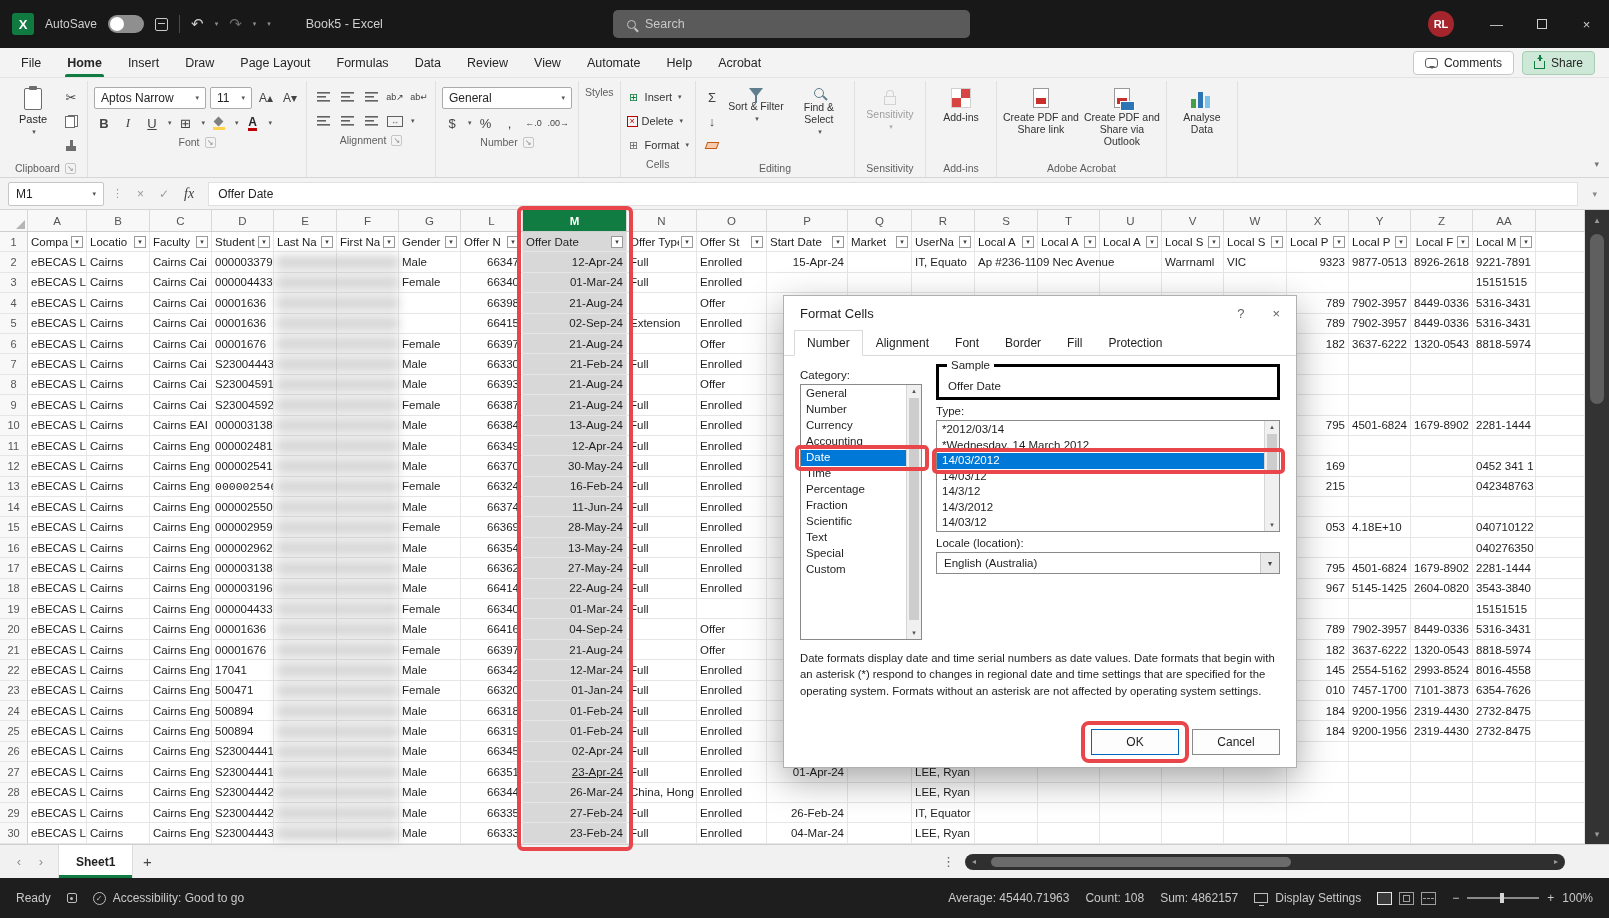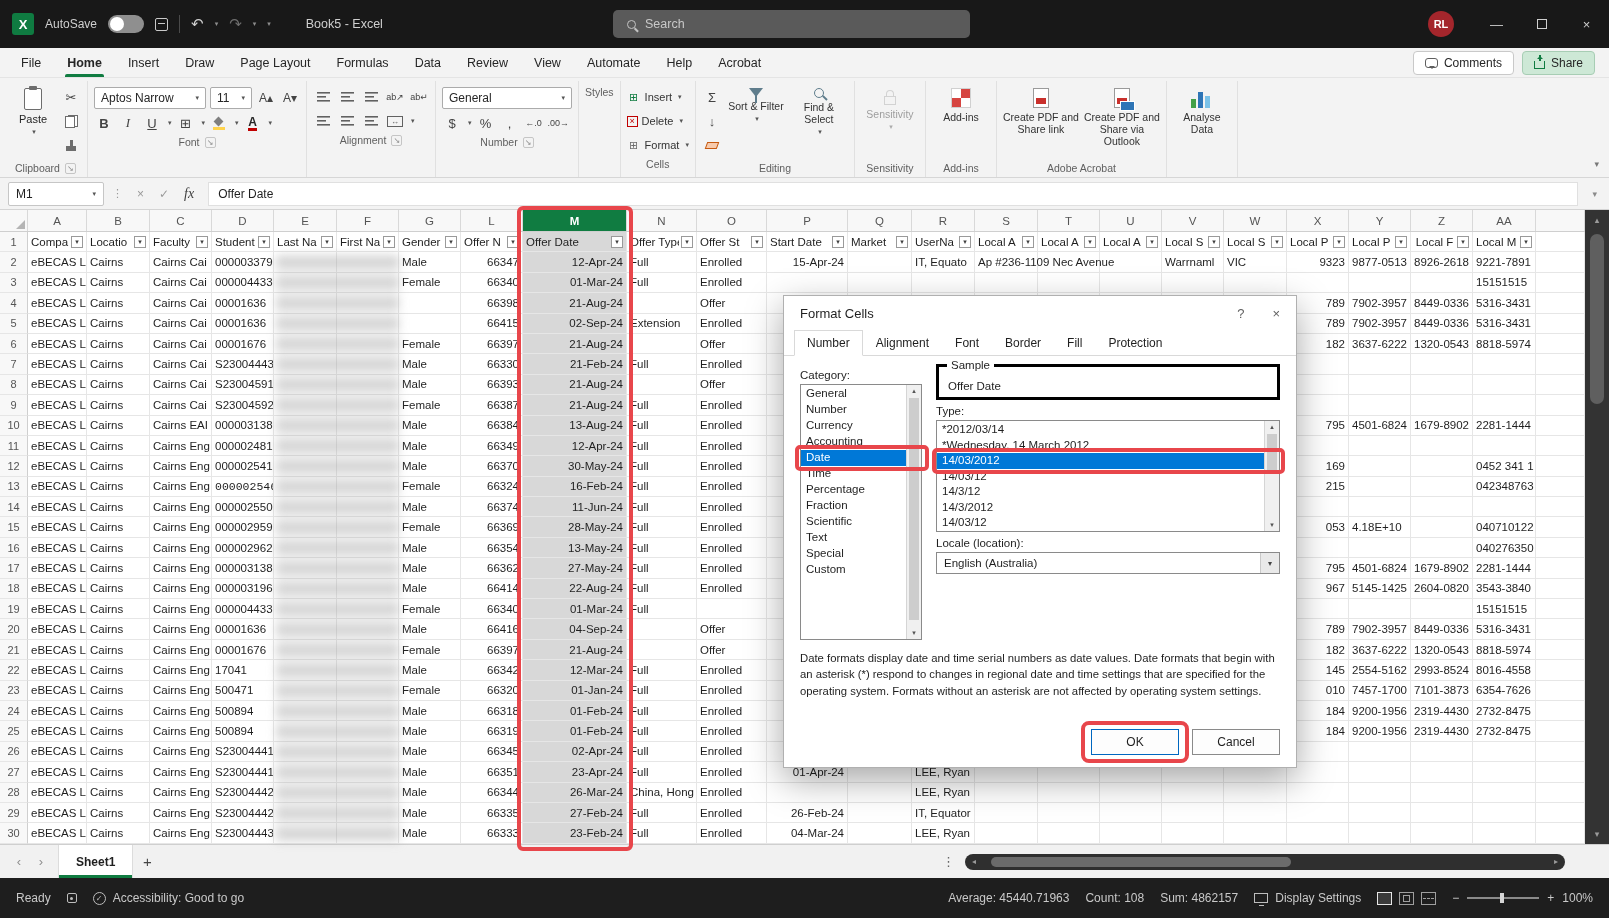--- a/index.html
+++ b/index.html
@@ -1296,21 +1296,21 @@
     <div class="grow">
       <div class="rownum">27</div>
       <div class="gcell" style="width: 59px;">eBECAS La</div>
       <div class="gcell" style="width: 63px;">Cairns</div>
       <div class="gcell" style="width: 62px;">Cairns Eng</div>
       <div class="gcell" style="width: 62px;">S23004441</div>
       <div class="gcell" style="width: 63px;"></div>
       <div class="gcell" style="width: 62px;"></div>
       <div class="gcell" style="width: 62px;">Male</div>
       <div class="gcell ar" style="width: 62px;">66351</div>
-      <div class="gcell selcell ar" style="width: 104px;">23-Apr-24</div>
+      <div class="gcell selcell ar" style="width: 104px; text-decoration: underline;">23-Apr-24</div>
       <div class="gcell" style="width: 70px;">Full</div>
       <div class="gcell" style="width: 70px;">Enrolled</div>
       <div class="gcell ar" style="width: 81px; text-align: center;">01-Apr-24</div>
       <div class="gcell" style="width: 64px;"></div>
       <div class="gcell" style="width: 63px;">LEE, Ryan</div>
       <div class="gcell" style="width: 63px;"></div>
       <div class="gcell" style="width: 62px;"></div>
       <div class="gcell" style="width: 62px;"></div>
       <div class="gcell" style="width: 62px;"></div>
       <div class="gcell" style="width: 63px;"></div>

